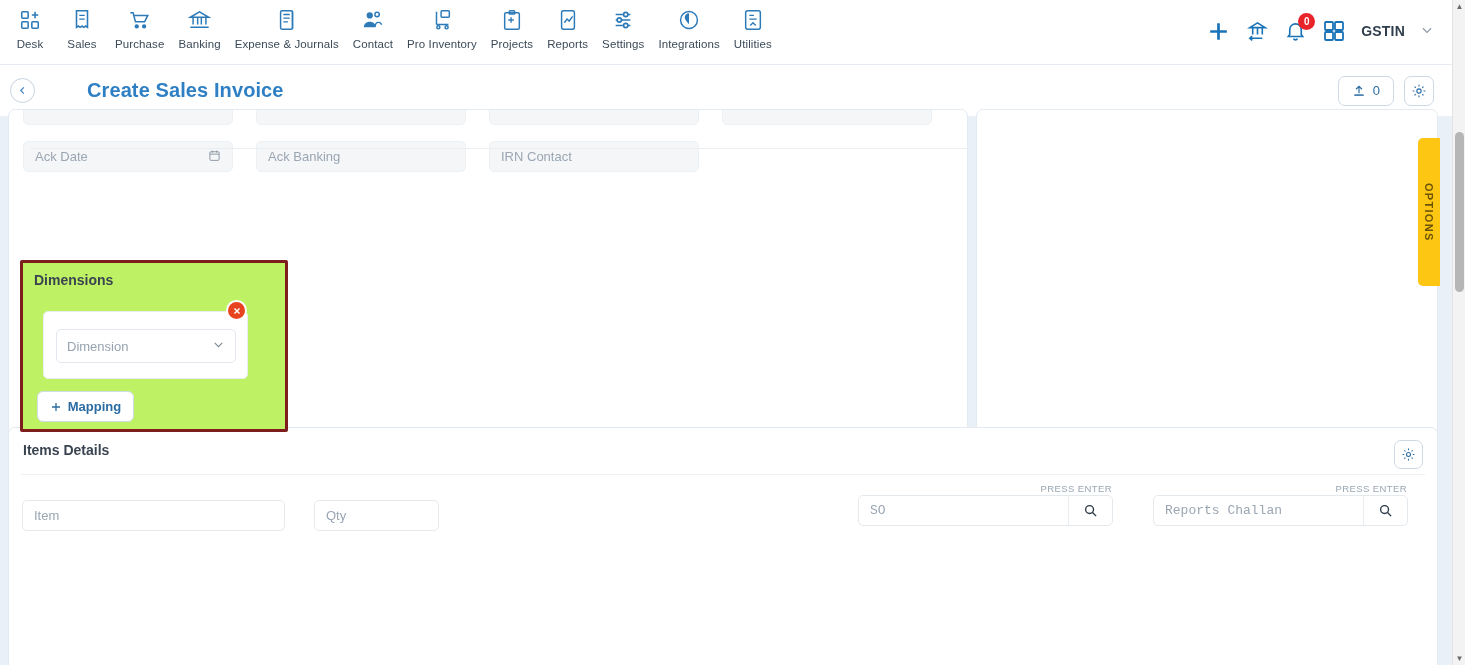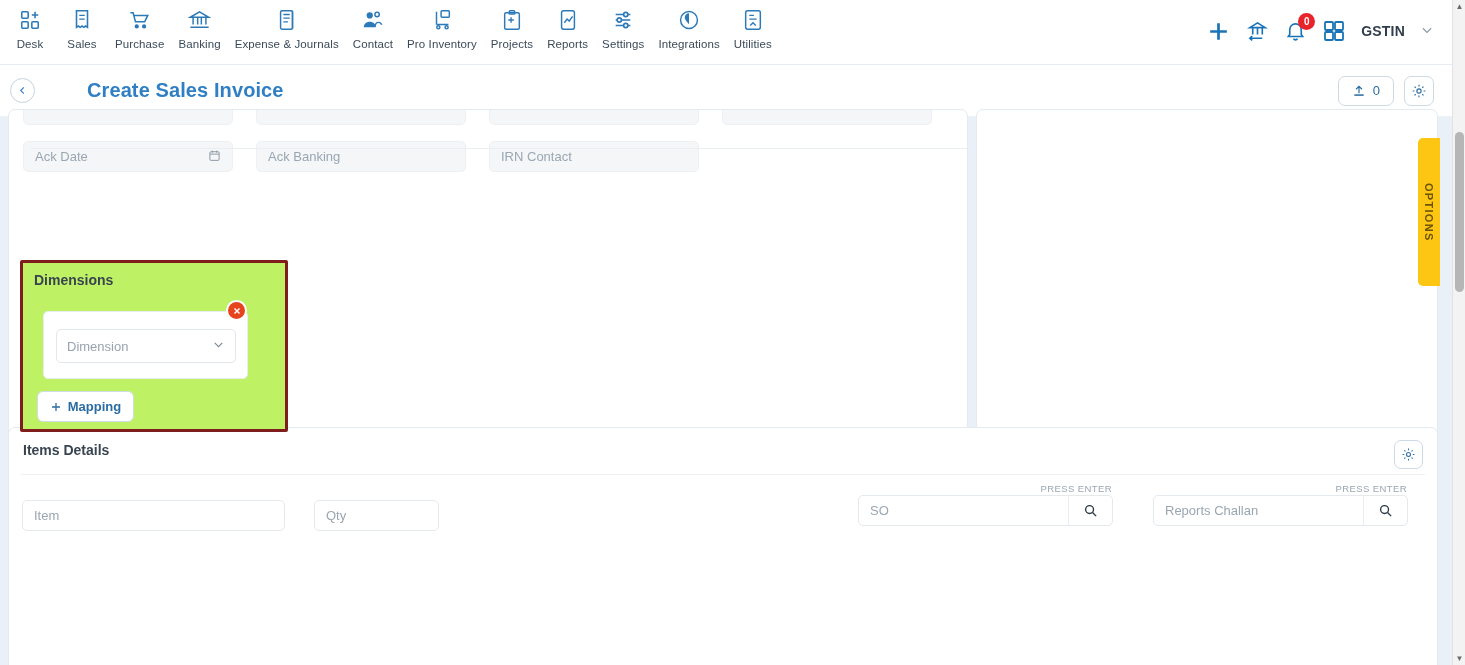--- a/index.html
+++ b/index.html
@@ -139,21 +139,21 @@
 
   .search-wrap { position: absolute; display: flex; flex-direction: column; }
   .press-enter {
     font-size: 9.5px; color: #9aa6b2; letter-spacing: .4px; text-align: right;
     margin-bottom: 1px; margin-right: 1px;
   }
   .searchfield {
     height: 31px; border: 1px solid #e4e9ee; border-radius: 5px; background: #fff;
     display: flex; align-items: center; font-size: 13px; color: #9aa6b2;
   }
-  .searchfield .txt { padding-left: 11px; flex: 1; }
+  .searchfield .txt { padding-left: 11px; flex: 1; font-family: Liberation Mono, monospace; }
   .searchfield .mag {
     width: 44px; height: 100%; border-left: 1px solid #e9edf1;
     display: flex; align-items: center; justify-content: center; color: #2c3a48; cursor: pointer;
   }
 
   
   .scroll {
     position: absolute; right: 0; top: 0; width: 13px; height: 665px; background: #f3f3f3;
     border-left: 1px solid #e3e3e3;
   }

